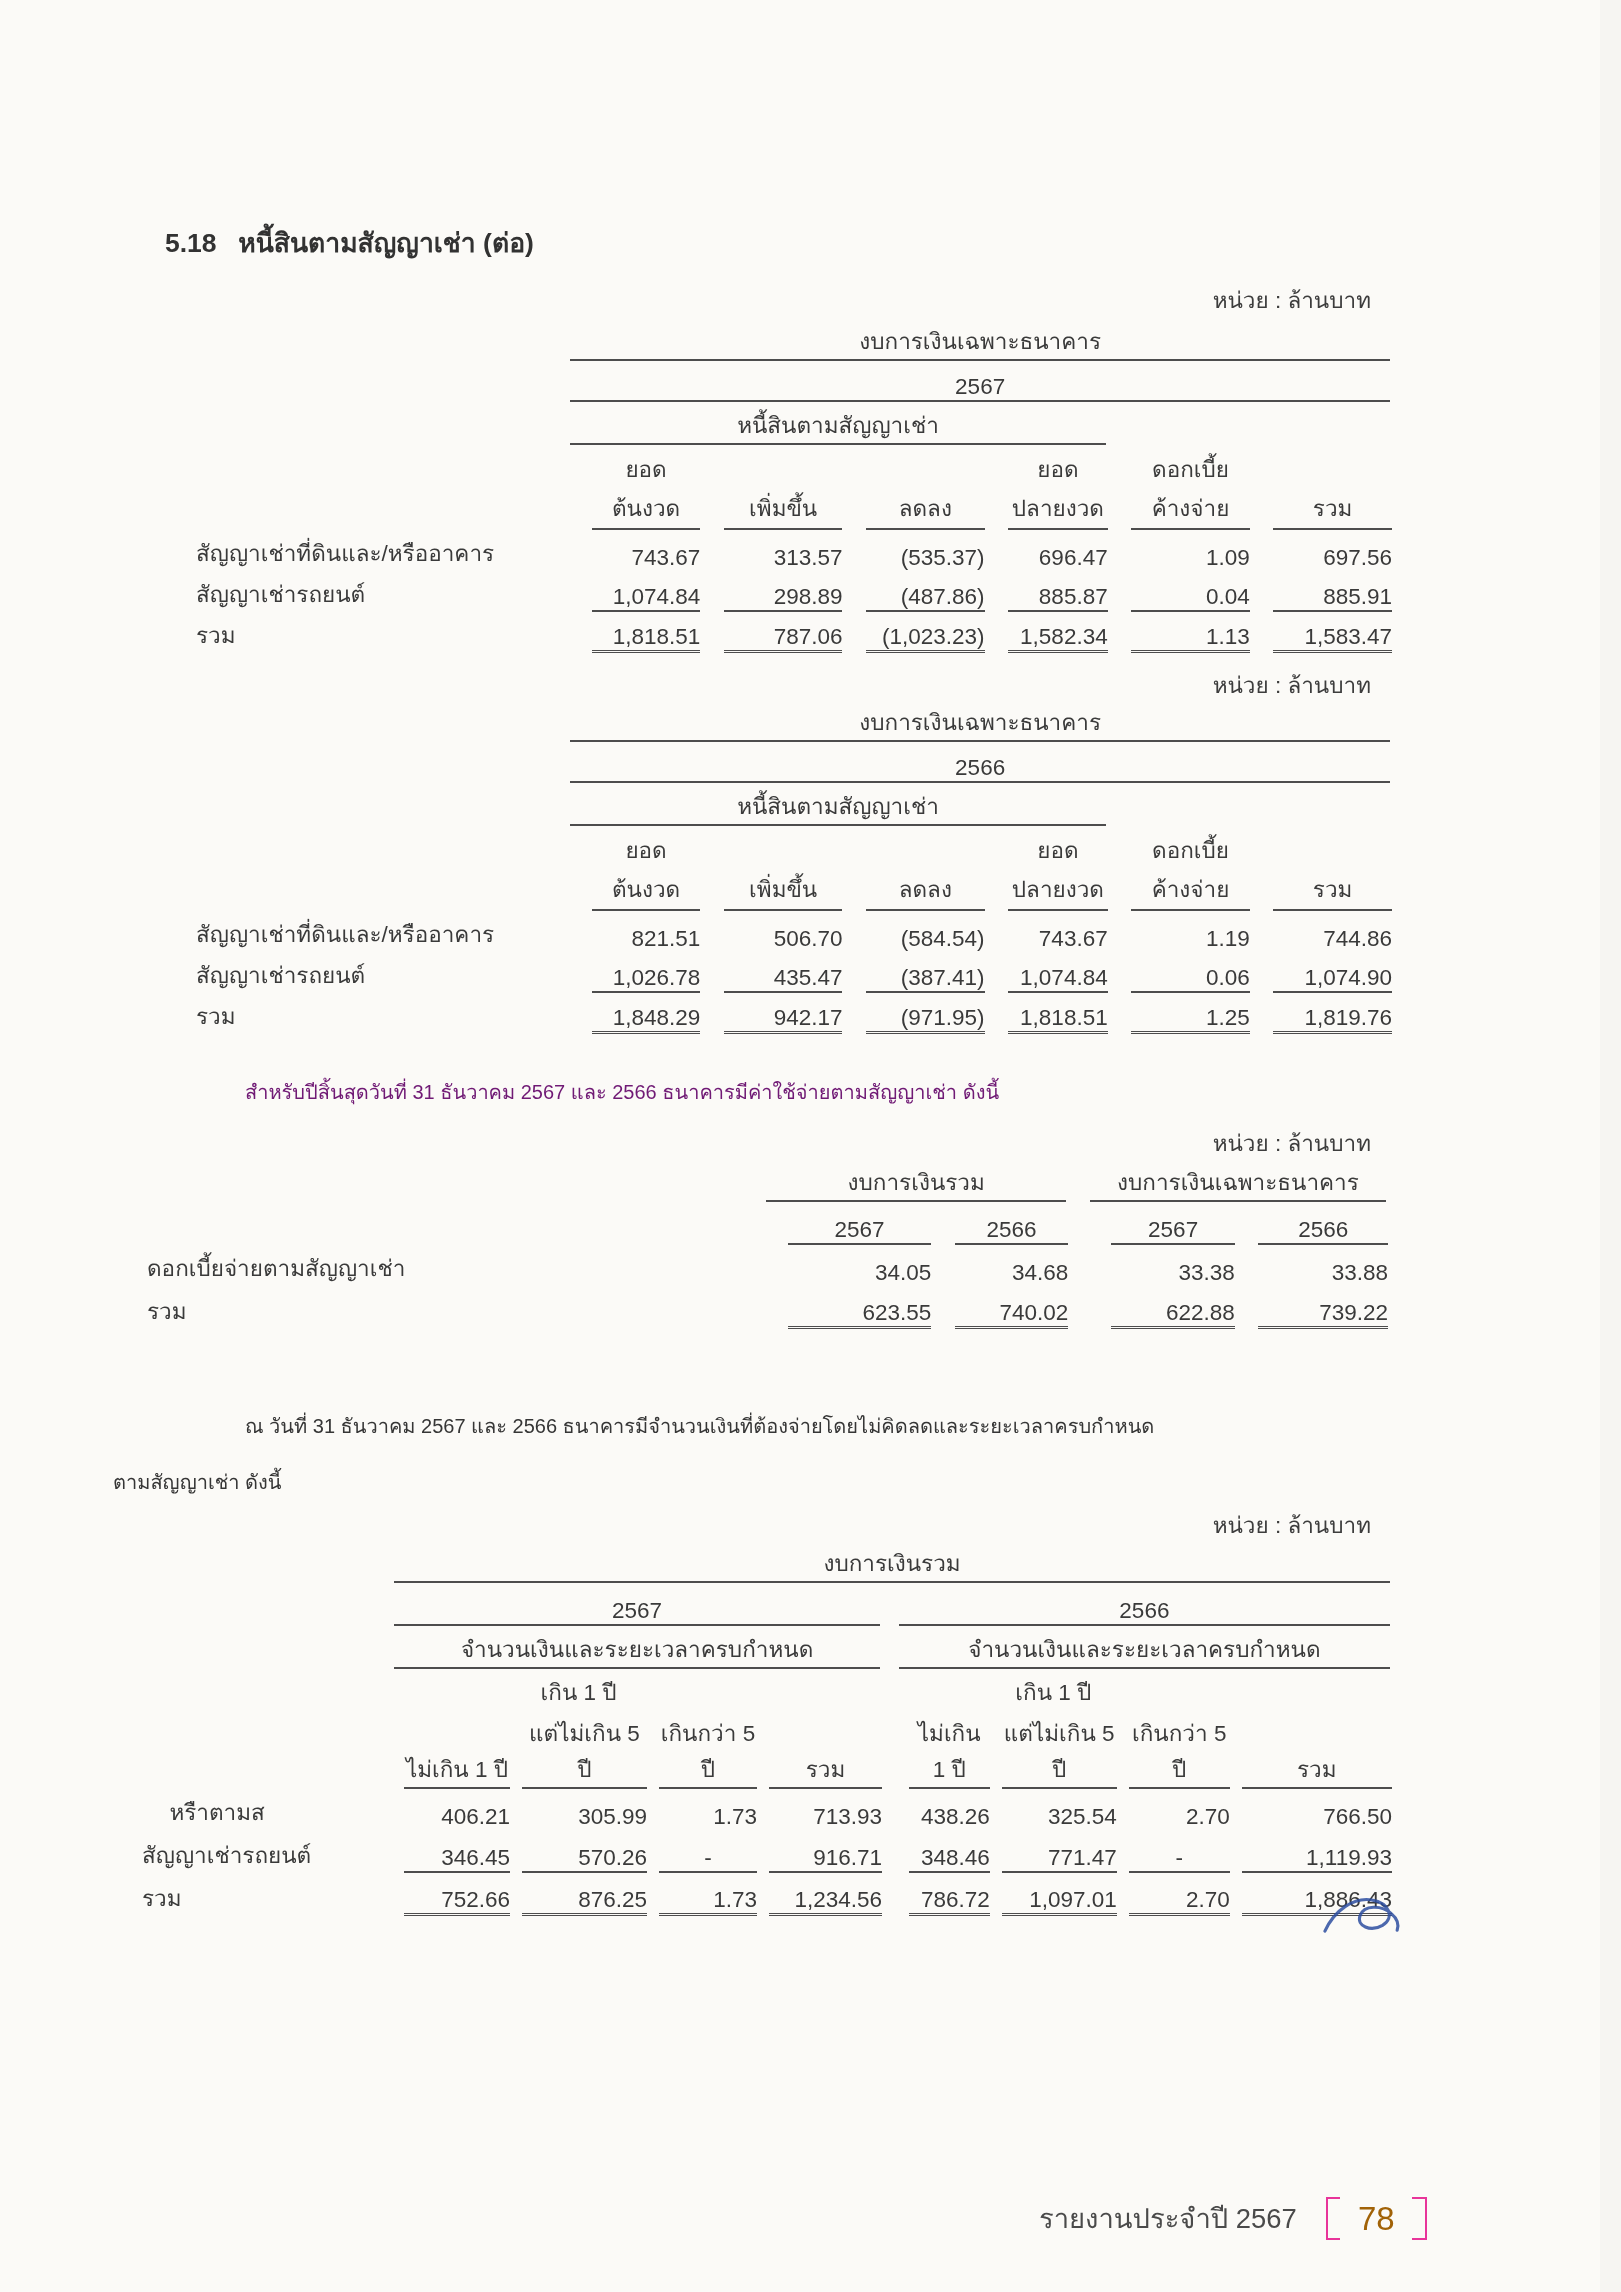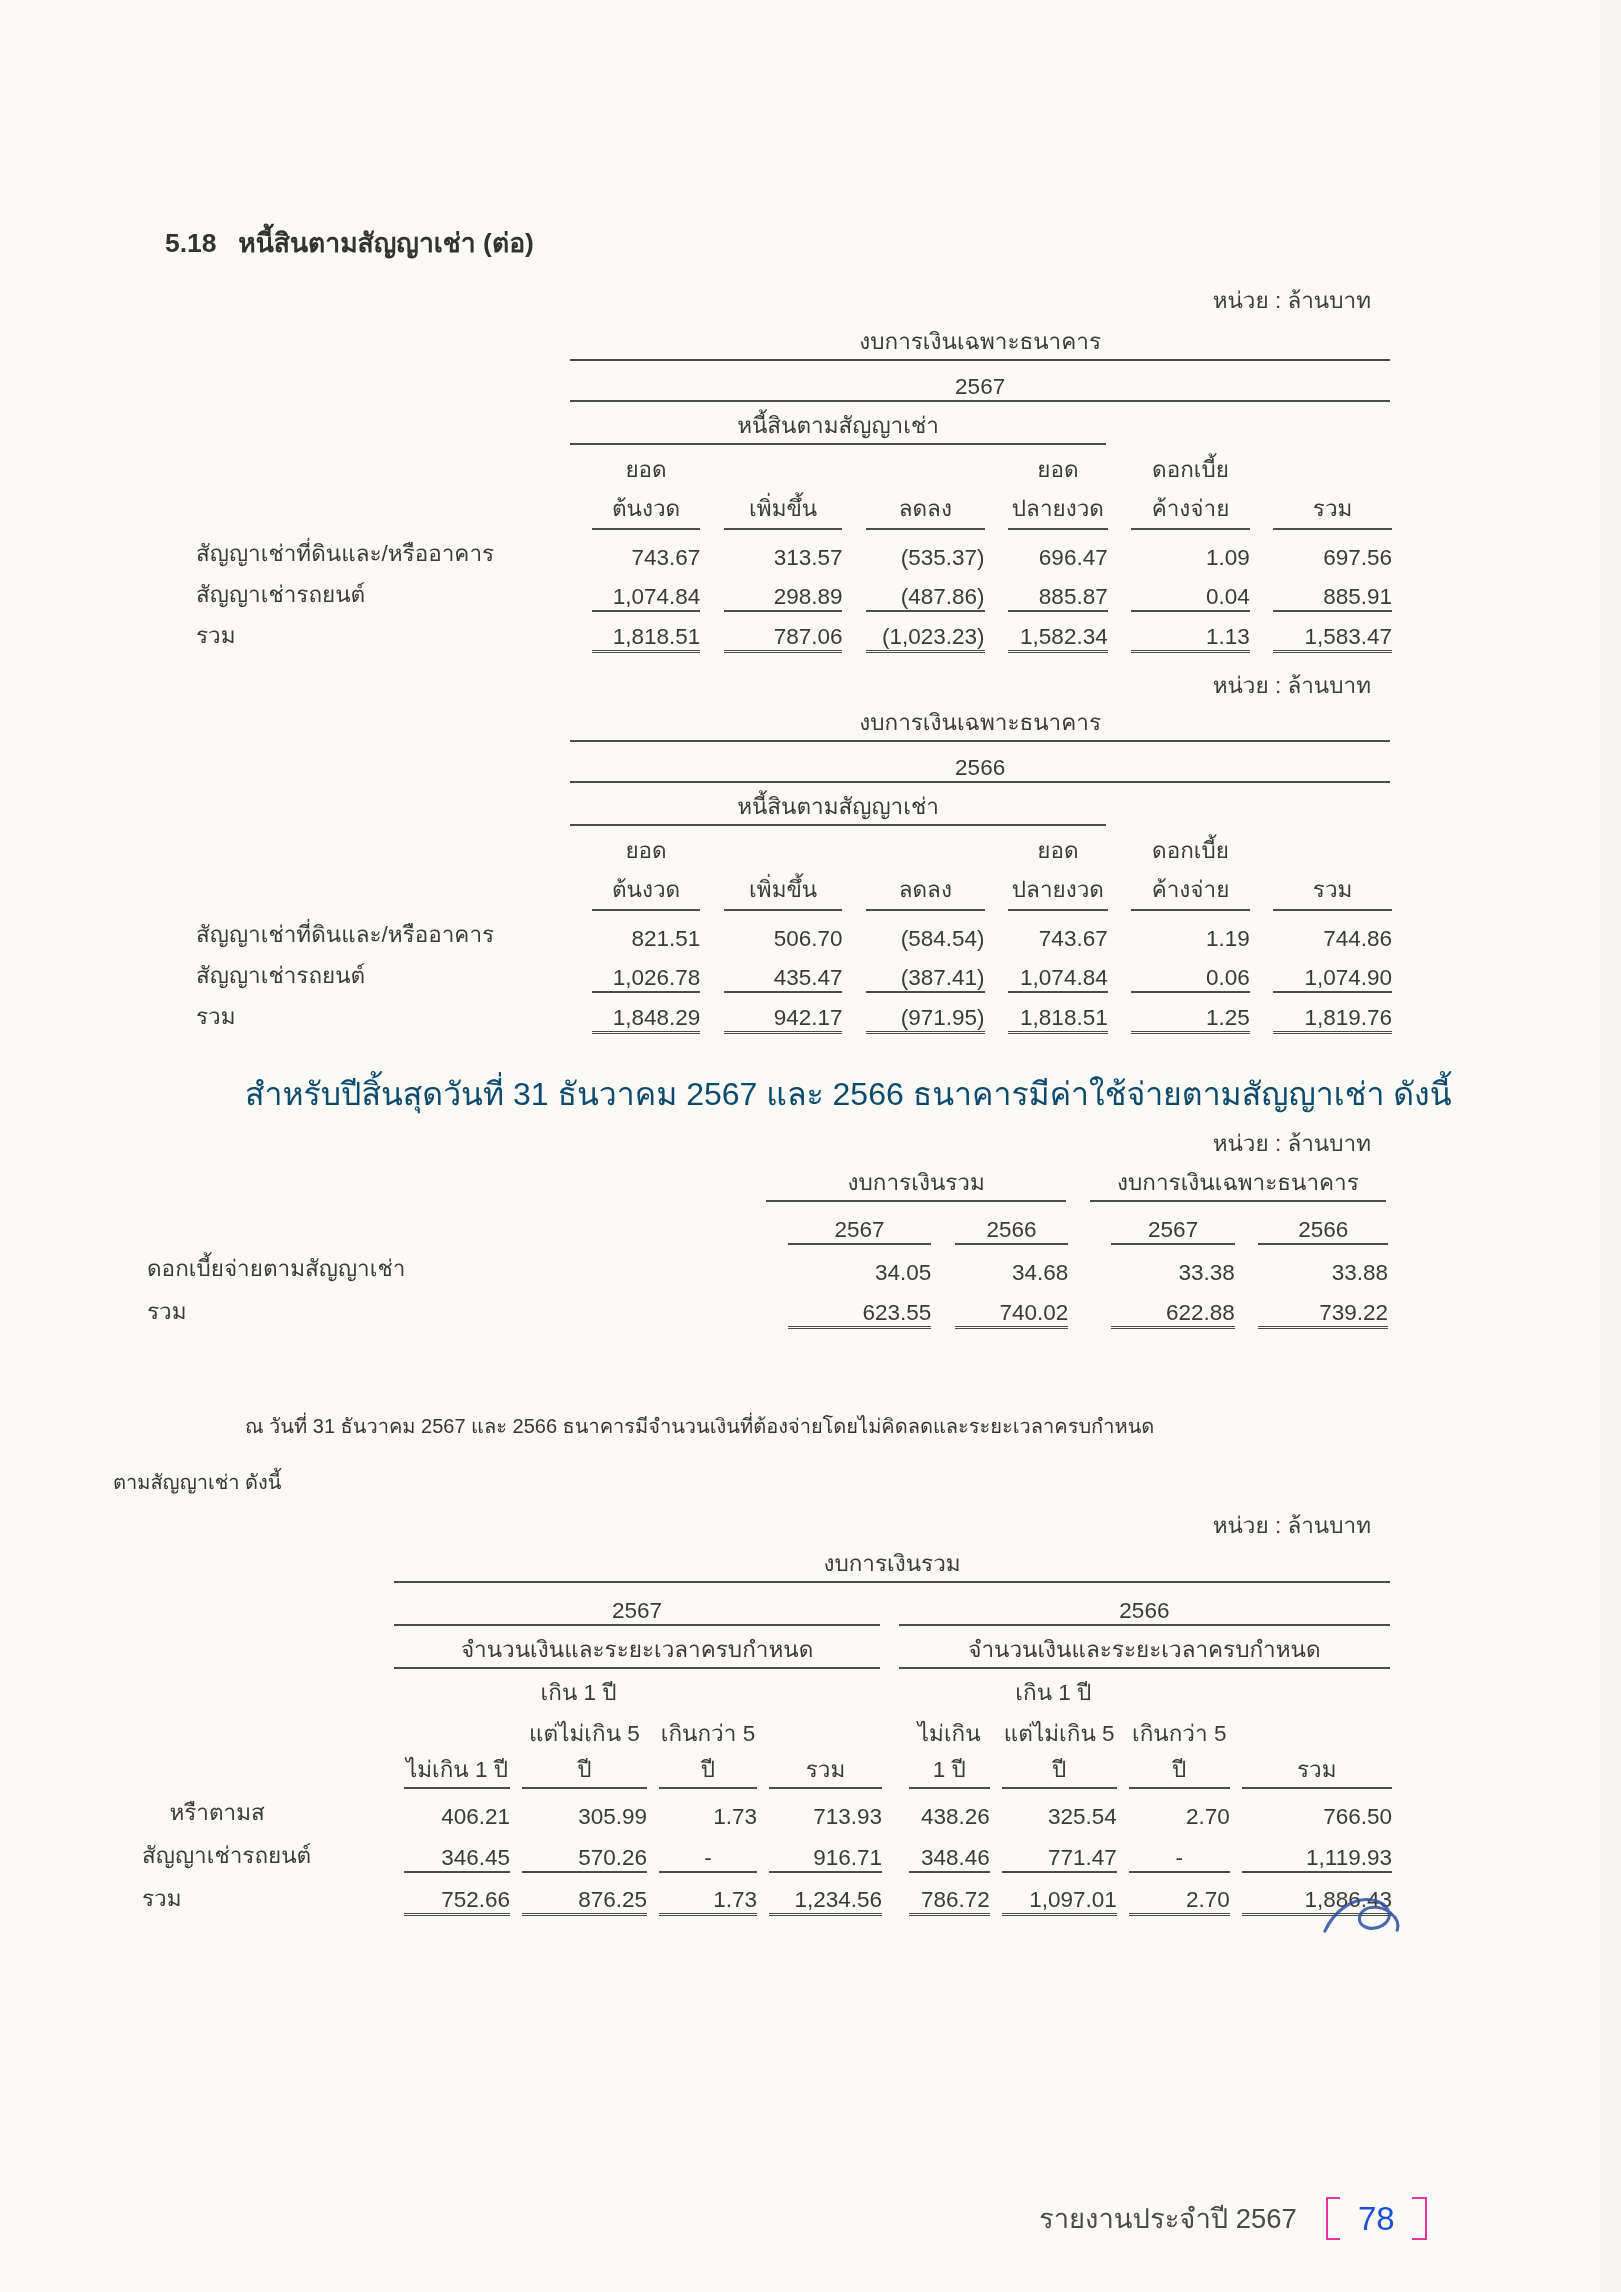--- a/index.html
+++ b/index.html
@@ -2,21 +2,21 @@
 <html><head>
 <meta charset="utf-8">
 <style>
   html,body{margin:0;padding:0;background:#f6f5f2;}
   .page{position:relative;width:1600px;height:2293px;background:#fbfaf7;
         font-family:"Liberation Sans","DejaVu Sans",sans-serif;color:#3a3a3a;overflow:hidden;}
   .abs{position:absolute;}
   .title{font-size:26.5px;font-weight:600;color:#323232;white-space:nowrap;}
   .title .sec{margin-right:21.6px;}
   .unit{font-size:22.5px;color:#3d3d3d;text-align:left;white-space:nowrap;}
-  .para{font-size:32px;color:#0c4a6e;white-space:nowrap;}
+  .para{font-size:20px;color:#701a75;white-space:nowrap;margin-top:8px;}
   .para2{font-size:20px;color:#363636;line-height:56px;white-space:normal;}
 
   table.ft{border-collapse:collapse;table-layout:fixed;font-size:22.5px;color:#3a3a3a;}
   table.ft td{padding:0 0 4.9px 0;vertical-align:bottom;overflow:hidden;}
   .ctr{text-align:center;}
   .num{text-align:right;}
   .lbl{white-space:nowrap;}
   td.sum{padding-left:80px;}
   td.sum4{padding-left:69px;}
   div.u{border-bottom:2px solid #4d4d4d;}
@@ -24,21 +24,21 @@
   div.cell{margin-left:23.5px;}
   table.t4 div.cell{margin-left:11.8px;}
   div.full{margin:0 2px;}
   .hl{line-height:39px;text-align:center;}
   .cdash{text-align:center;}
   tr.h30{height:29px;} tr.h36{height:35px;} tr.h38{height:37px;} tr.h40{height:39px;}
   tr.h42{height:41px;} tr.h44{height:43px;} tr.h86{height:84px;}
 
   .footer{display:flex;align-items:center;}
   .footer .rpt{font-size:27.4px;color:#4a4a4a;margin-right:29px;white-space:nowrap;}
-  .footer .pgnum{font-size:33px;color:#1d4ed8;margin:0 17.6px;}
+  .footer .pgnum{font-size:33px;color:#a16207;margin:0 17.6px;}
   .brk{width:14.7px;height:43px;display:inline-block;box-sizing:border-box;}
   .brk.l{border-left:2.9px solid #e8349a;border-top:2.9px solid #e8349a;border-bottom:2.9px solid #e8349a;}
   .brk.r{border-right:2.9px solid #e8349a;border-top:2.9px solid #e8349a;border-bottom:2.9px solid #e8349a;}
 </style>
 </head>
 <body>
 
 <div class="page">
 
   <div class="abs title" style="left:165px;top:222px;">

